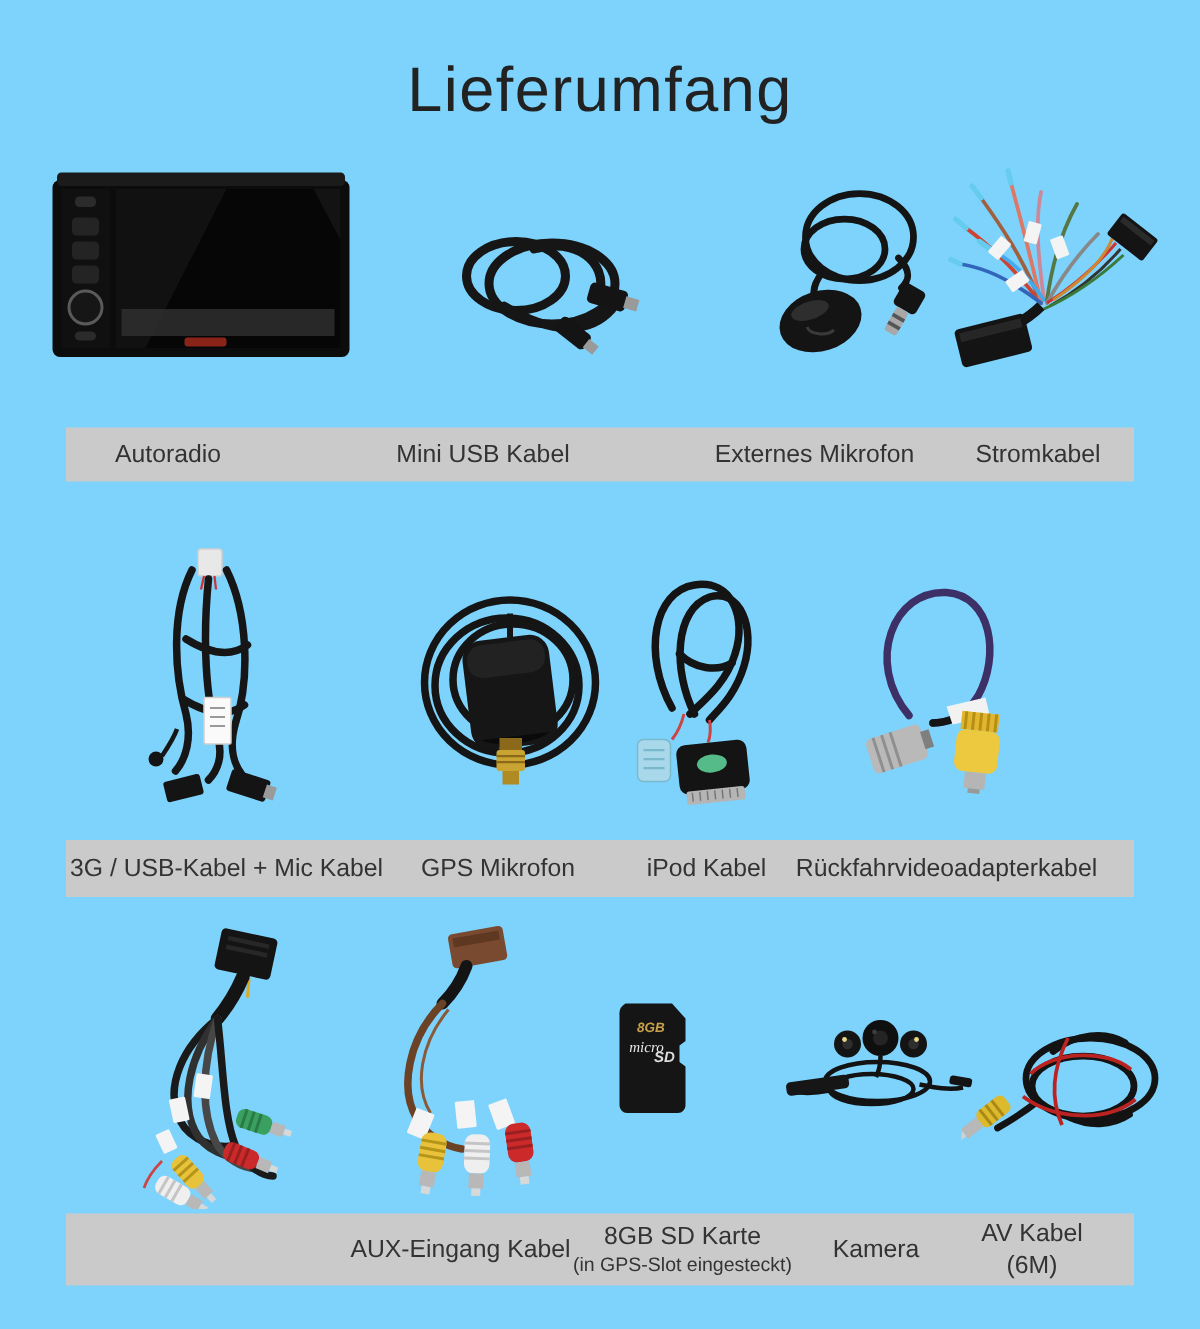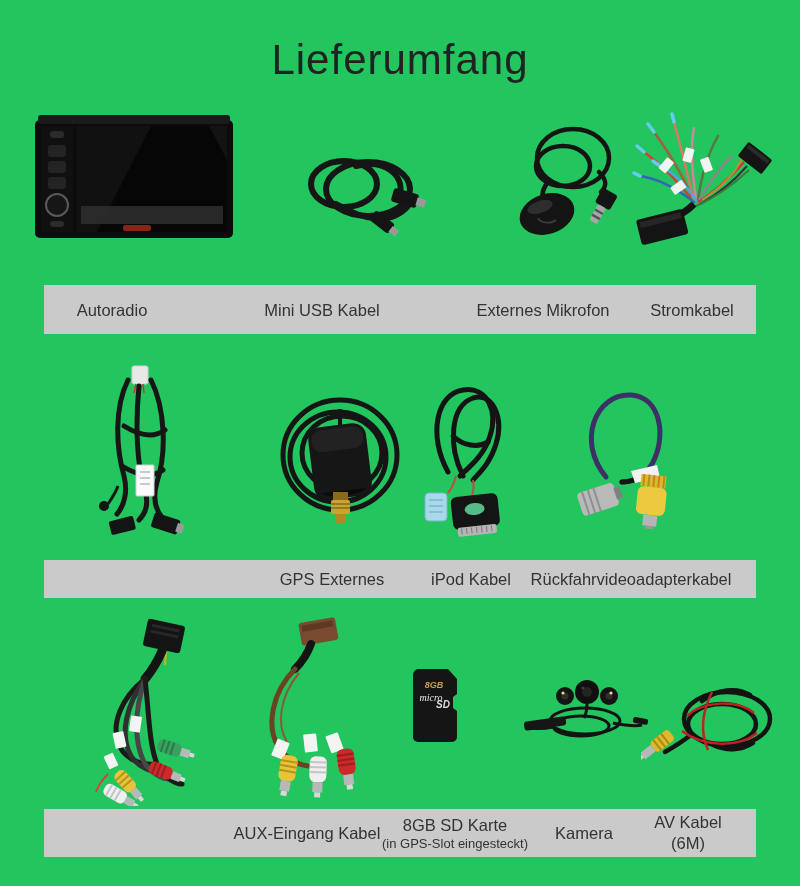--- a/index.html
+++ b/index.html
@@ -1,28 +1,28 @@
 <!DOCTYPE html>
 <html><head>
 <meta charset="utf-8">
 <style>
   * { margin:0; padding:0; box-sizing:border-box; }
   body { background:#fff; font-family:"Liberation Sans","DejaVu Sans",sans-serif; }
-  #page { position:relative; width:800px; height:886px; background:#22c55e; overflow:hidden; margin:0 auto; }
+  #page { position:relative; width:800px; height:886px; background:#7dd3fc; overflow:hidden; margin:0 auto; }
 
   .page-title {
     position:absolute; top:36px; left:0; width:100%;
     text-align:center; font-size:42px; font-weight:300; color:#222;
     letter-spacing:1px;
   }
 
   .label-bar {
     position:absolute; left:44px; width:712px; background:#cacaca;
   }
-  .bar-1 { top:285px; height:49px;padding-left:31px; }
+  .bar-1 { top:285px; height:36px;padding-left:31px; }
   .bar-2 { top:560px; height:38px; }
   .bar-3 { top:809px; height:48px; }
 
   .bar-label {
     position:absolute; top:50%; transform:translate(-50%,-50%);
     text-align:center; color:#333; font-size:16.5px; white-space:nowrap; line-height:1.25;
   }
   .bar-label .sub-small { display:block; font-size:13px; }
   .bar-label .sub-normal { display:block; font-size:16.5px; }
 
@@ -243,21 +243,22 @@
         <rect x="68" y="94" width="25" height="12" fill="#e2b52e"></rect>
         <path d="M71,94 v12 M76,94 v12 M81,94 v12 M86,94 v12 M91,94 v12" stroke="#b58f15" stroke-width="2" fill="none"></path>
         <rect x="66" y="106" width="29" height="28" rx="6" fill="#edc93f"></rect>
         <rect x="74" y="134" width="14" height="11" fill="#b5b5b5"></rect>
         <rect x="77" y="145" width="8" height="3" fill="#999"></rect>
       </g>
     </svg>
   </figure>
 
   <div class="label-bar bar-2">
-    <div class="bar-label r2-l2"><span>GPS Externes</span></div>
+    <div class="bar-label r2-l1"><span>3G / USB-Kabel + Mic Kabel</span></div>
+    <div class="bar-label r2-l2"><span>GPS Mikrofon</span></div>
     <div class="bar-label r2-l3"><span>iPod Kabel</span></div>
     <div class="bar-label r2-l4"><span>Rückfahrvideoadapterkabel</span></div>
   </div>
 
   <figure class="product p-audioout">
     <svg viewBox="0 0 167 192">
       <g transform="rotate(12 104 22)">
         <rect x="85" y="8" width="38" height="28" rx="3" fill="#141414"></rect>
         <path d="M90,14 h28 M90,20 h28" stroke="#272727" stroke-width="3" fill="none"></path>
       </g>

